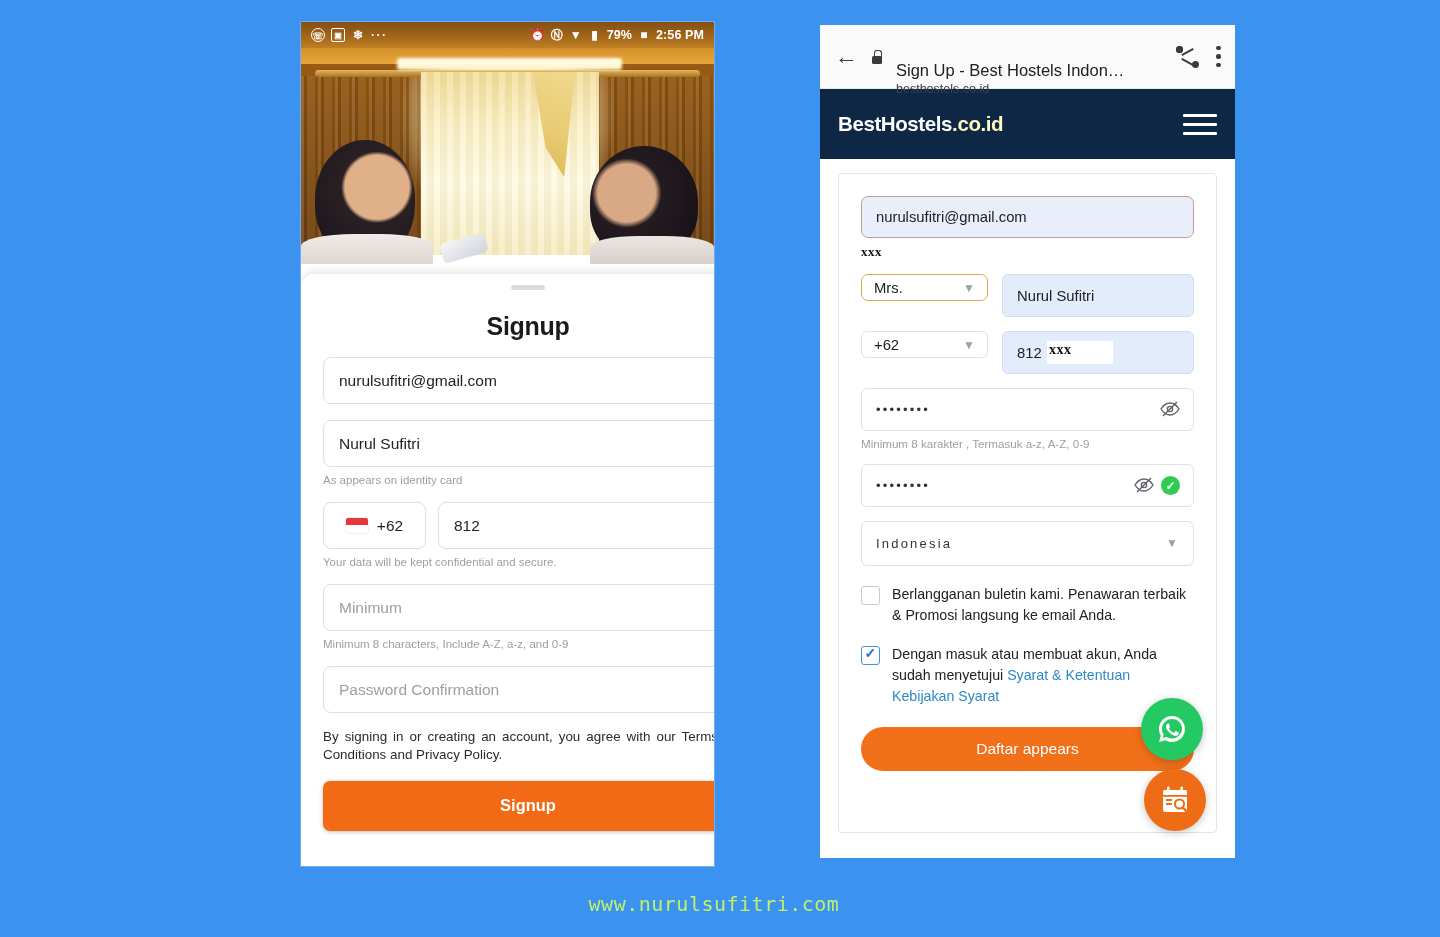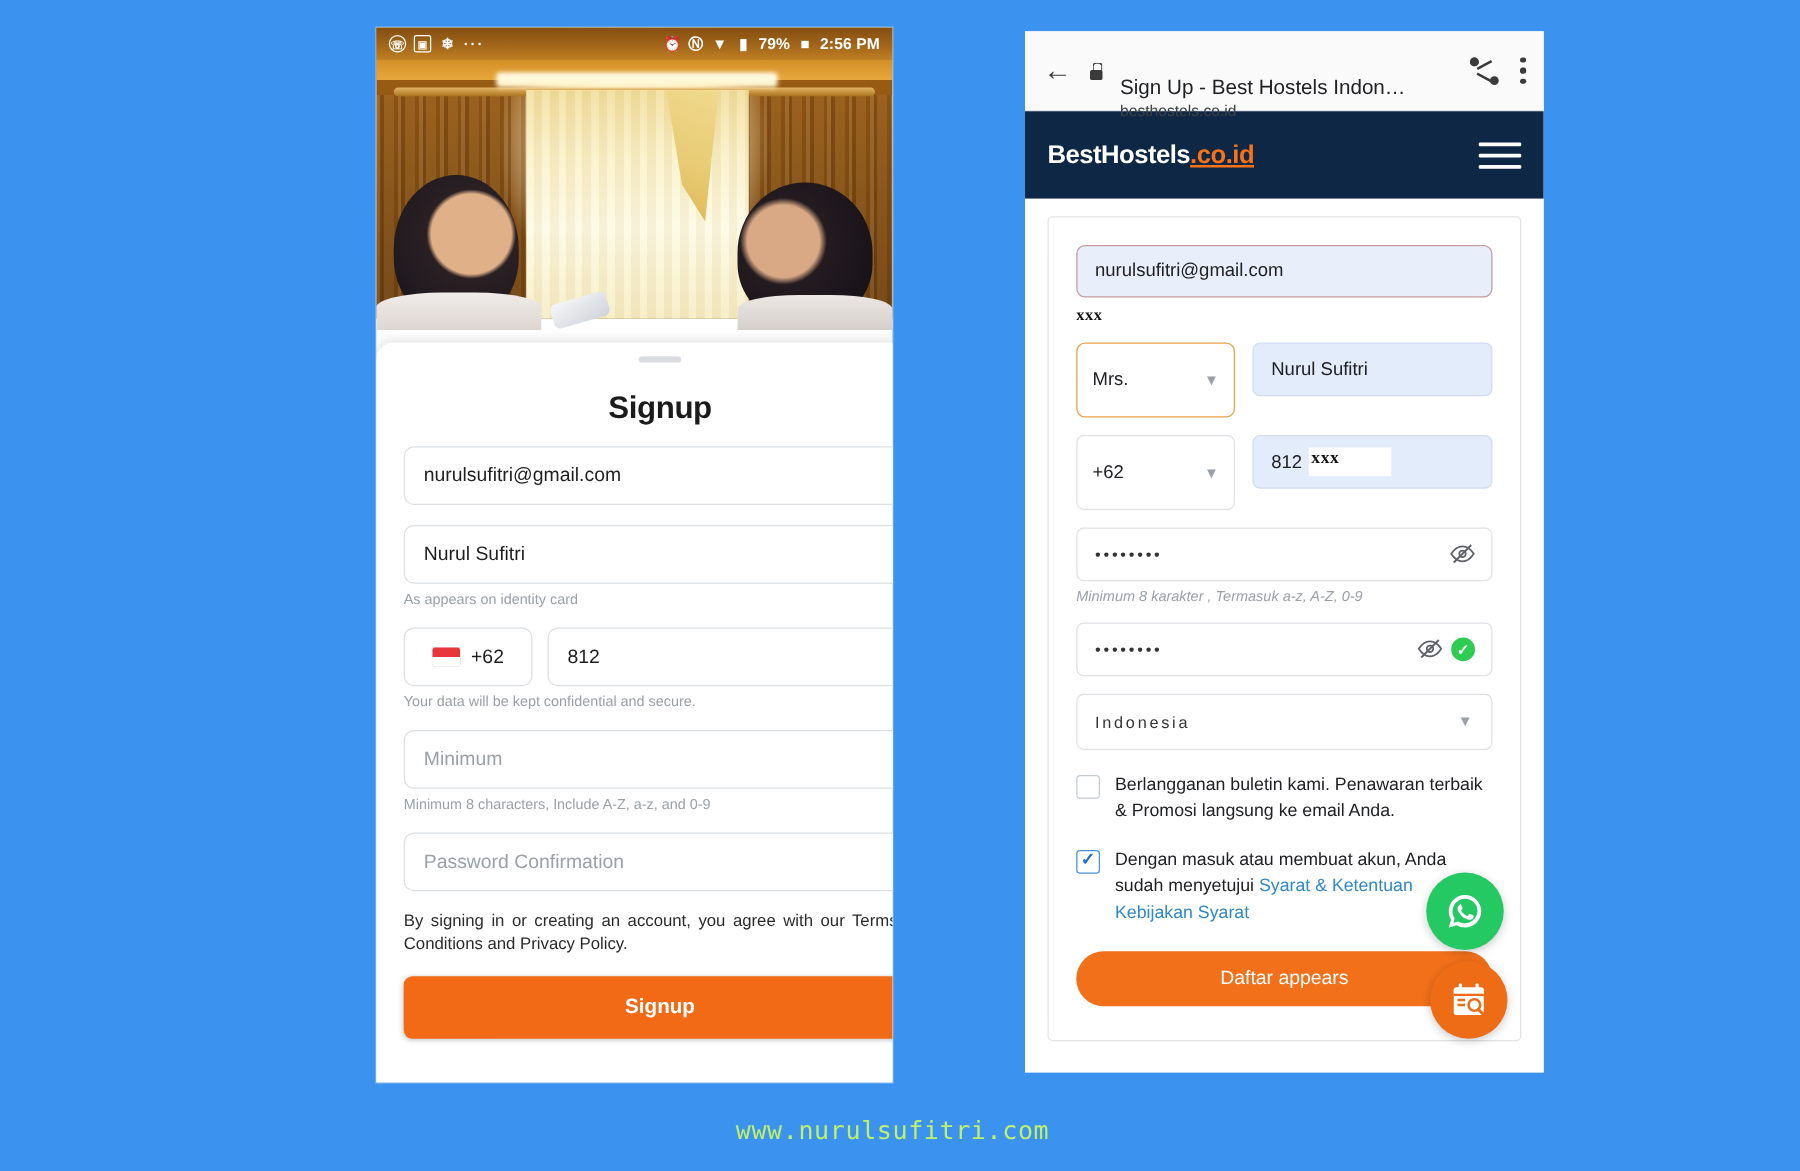--- a/index.html
+++ b/index.html
@@ -167,51 +167,51 @@
   .share b:nth-of-type(1){ top:5px; transform:rotate(-28deg); }
   .share b:nth-of-type(2){ bottom:5px; transform:rotate(28deg); }
   .kebab { width:5px; display:flex; flex-direction:column; gap:4px; align-items:center; margin-left:4px; }
   .kebab span { width:4.5px; height:4.5px; border-radius:50%; background:#3a3a3a; }
 
   .site-header {
     height: 70px; background:#0e2744; display:flex; align-items:center;
     justify-content:space-between; padding: 0 18px;
   }
   .logo { font-size: 20.5px; font-weight: 700; color:#fff; letter-spacing:-.4px; }
-  .logo .gold { color:#f97316;text-decoration:underline; }
+  .logo .gold { color:#fef9c3; }
   .hamb { width: 34px; display:flex; flex-direction:column; gap:6px; }
   .hamb span { height: 3px; background:#fff; border-radius:1px; }
 
   .page-body { background:#ffffff; padding: 14px 18px 0; height: 699px; }
   .card { border:1px solid #e4e4e4; border-radius:4px; padding: 22px 22px 18px; height: 660px; }
 
   .in { height: 43px; border-radius:6px; display:flex; align-items:center;
         padding: 0 14px; font-size: 14.8px; color:#202124; background:#fff; border:1px solid #dfe1e5; }
   .in.filled { background:#e3ecfb; border-color:#d2dcee; }
   .in.email { background:#e8effb; border:1.6px solid #c79aa0; height: 42px; border-radius:7px; }
   .xxx { font-size: 13px; font-weight:700; color:#111; font-family:"Liberation Serif", serif; margin-top: 6px; letter-spacing:.5px;}
   .grid2 { display:flex; gap: 14px; margin-top: 14px; }
   .sel {
-    width: 127px; height: 60px; border:1px solid #dfe1e5; border-radius:6px;
+    width: 127px; height: 27px; border:1px solid #dfe1e5; border-radius:6px;
     display:flex; align-items:center; justify-content:space-between; padding: 0 12px;
     font-size: 14.8px; color:#202124; background:#fff;
   }
   .sel.focus { border:1.8px solid #e6a44a; border-radius:7px; }
   .chev { color:#9aa0a6; font-size: 12px; }
   .redact { position:relative; }
   .redact .mask { position:absolute; left: 44px; top: 9px; width: 66px; height: 23px; background:#fff; }
   .redact .mask b { position:absolute; left:2px; top:1px; font-family:"Liberation Serif", serif; font-weight:700; font-size:14px; color:#111; letter-spacing:.5px; }
   .pw { margin-top: 14px; position:relative; }
   .pw .in { padding-right: 58px; letter-spacing: 2.2px; font-size: 13px; color:#333; }
   .eye { position:absolute; right: 14px; top: 12px; width: 20px; height: 18px; }
   .eye svg { display:block; }
   .okdot { position:absolute; right: 14px; top: 12px; width: 19px; height: 19px; border-radius:50%; background:#2ecc50;
             color:#fff; font-size: 12px; display:flex; align-items:center; justify-content:center; font-weight:700; }
   .pw.confirm .eye { right: 40px; }
-  .pwhint { font-size: 11.6px; color:#9aa0a6; margin-top: 6px; font-style: italic; }
+  .pwhint { font-size: 11.6px; color:#9aa0a6; margin-top: 6px; }
   .cbrow { display:flex; gap: 12px; margin-top: 18px; align-items:flex-start; }
   .cb { width: 19px; height: 19px; border:1.6px solid #c5cbd3; border-radius:3px; flex:0 0 19px; margin-top:2px; background:#fff; }
   .cb.checked { border-color:#4a90d9; position:relative; }
   .cb.checked:after { content:"✓"; position:absolute; left:2.5px; top:-2px; font-size:14px; color:#1c6fc4; font-weight:700; }
   .cbtxt { font-size: 14.2px; line-height: 1.48; color:#202124; }
   .cbtxt a { color:#2f89c8; text-decoration:none; }
   .btn-daftar {
     margin-top: 20px; height: 44px; background:#f2701a; border-radius: 22px;
     display:flex; align-items:center; justify-content:center;
     color:#fff; font-size: 15.5px;

